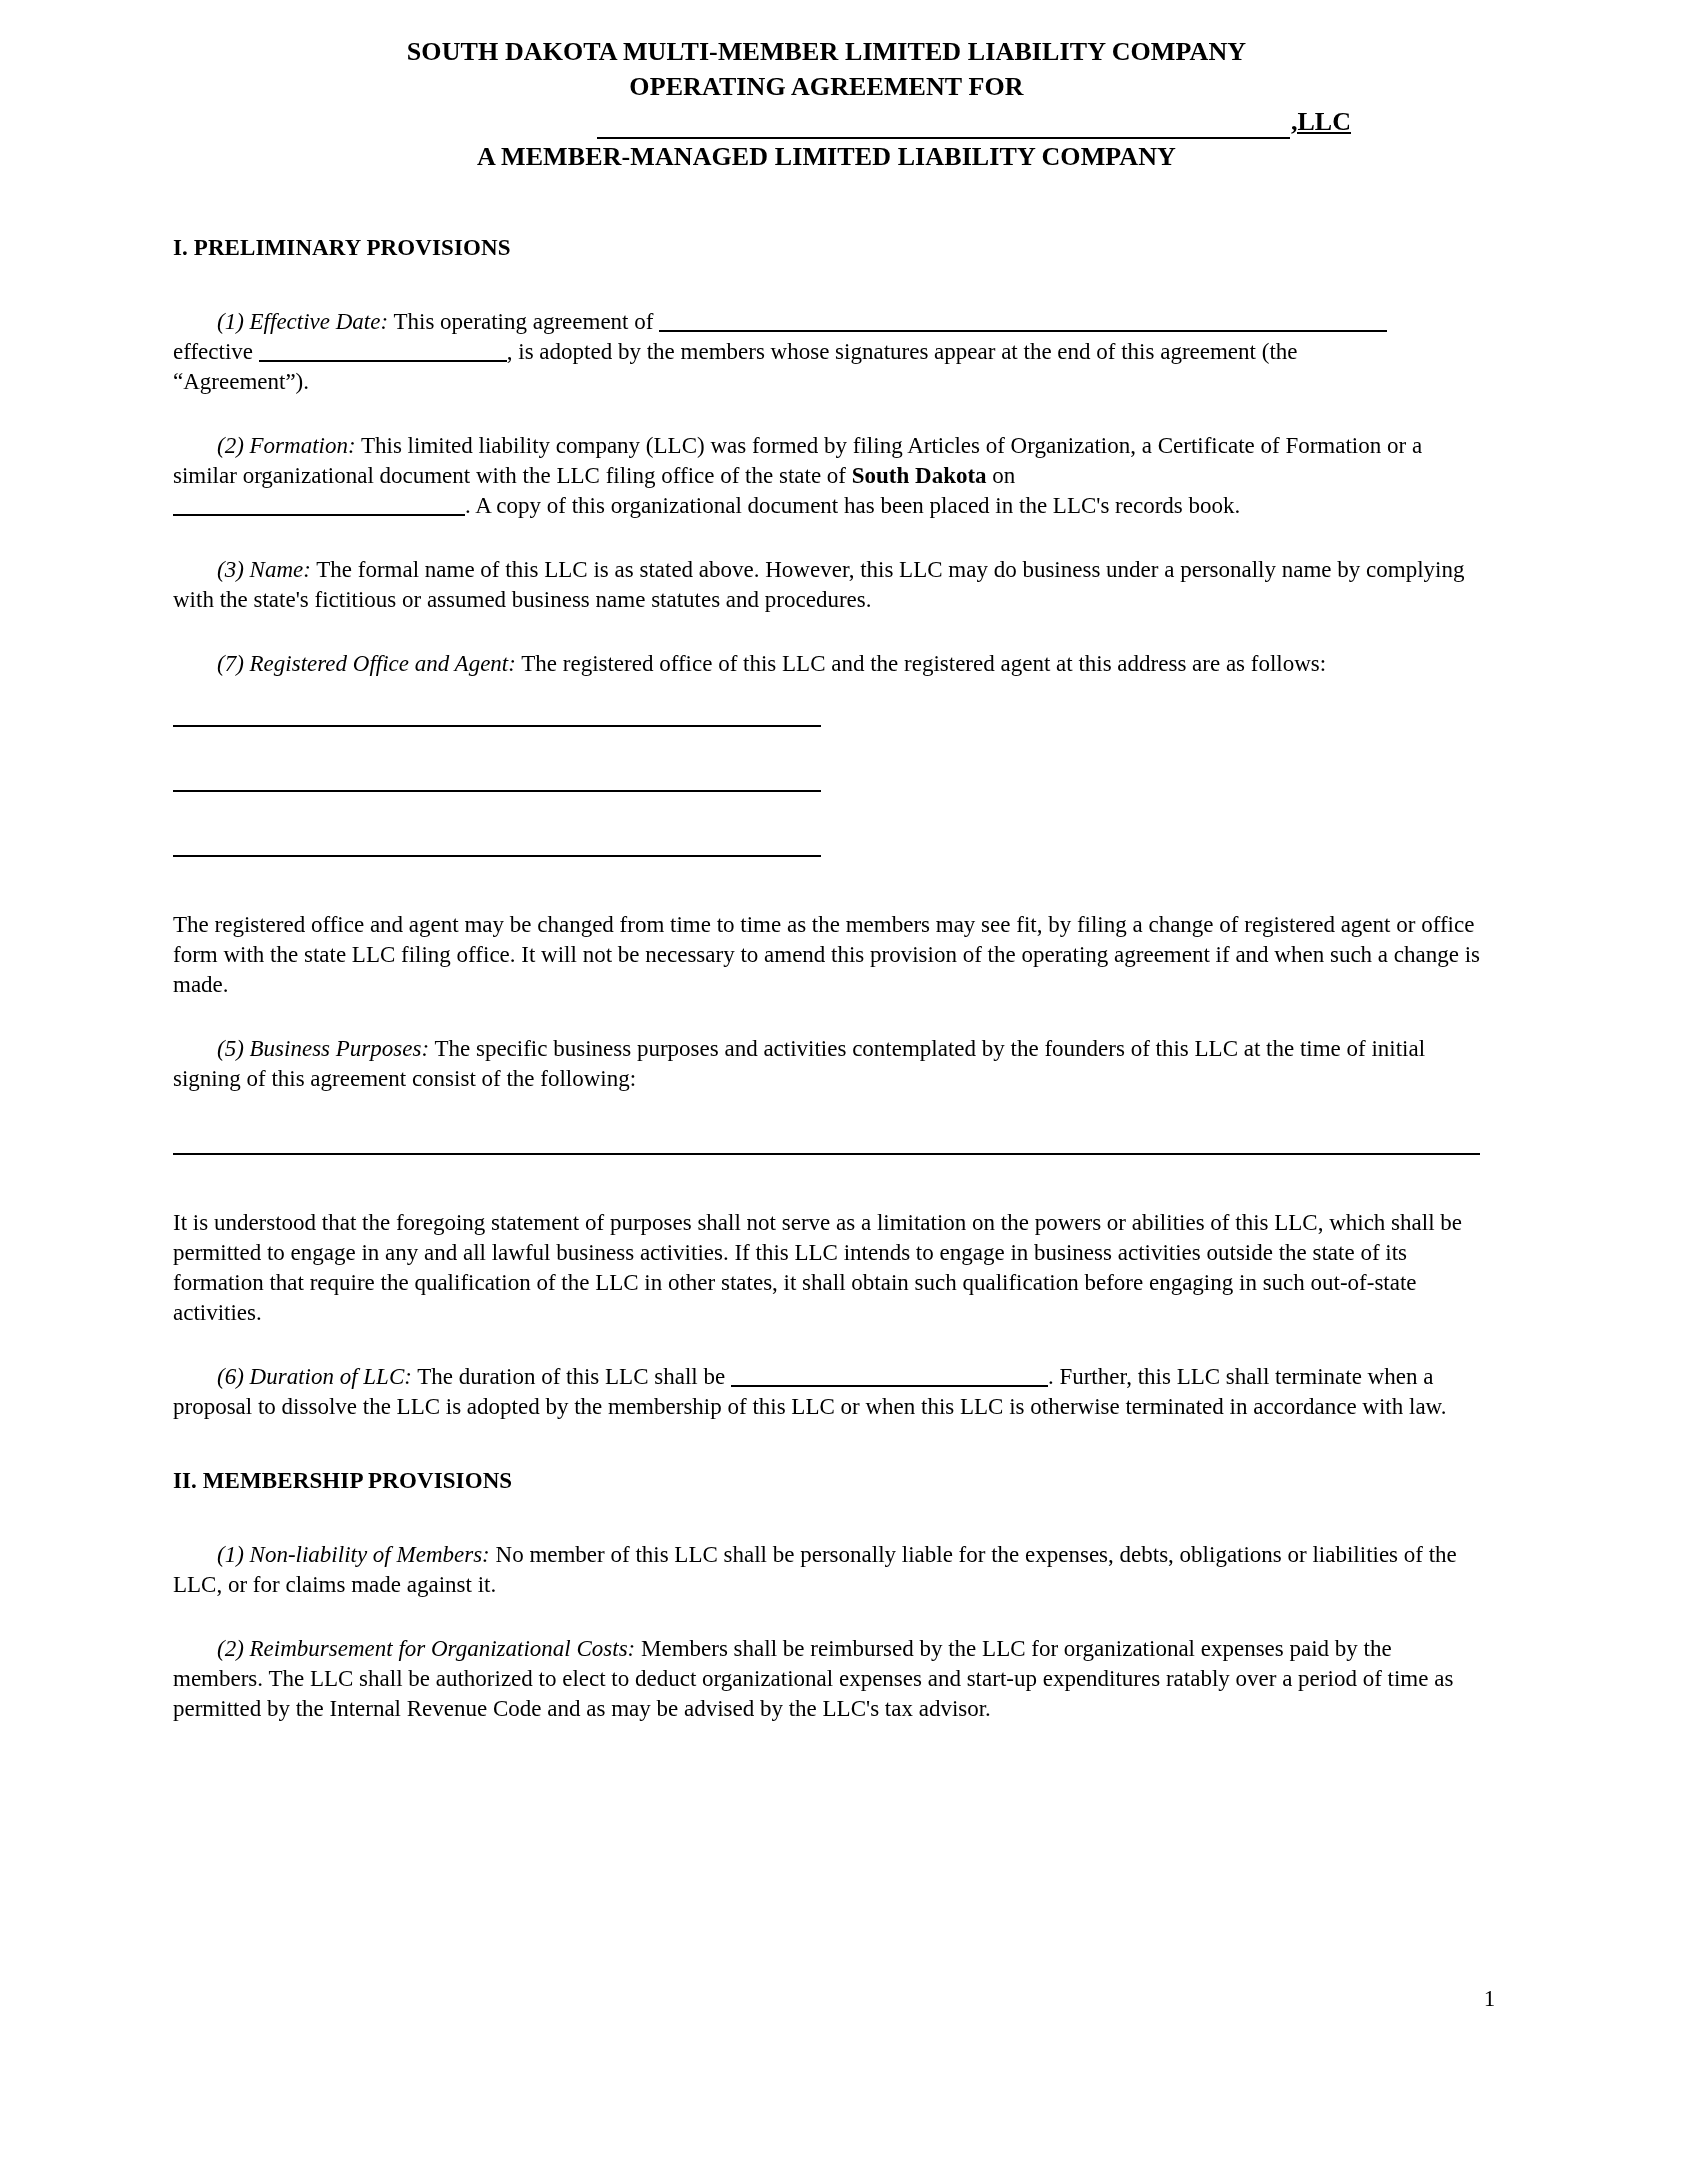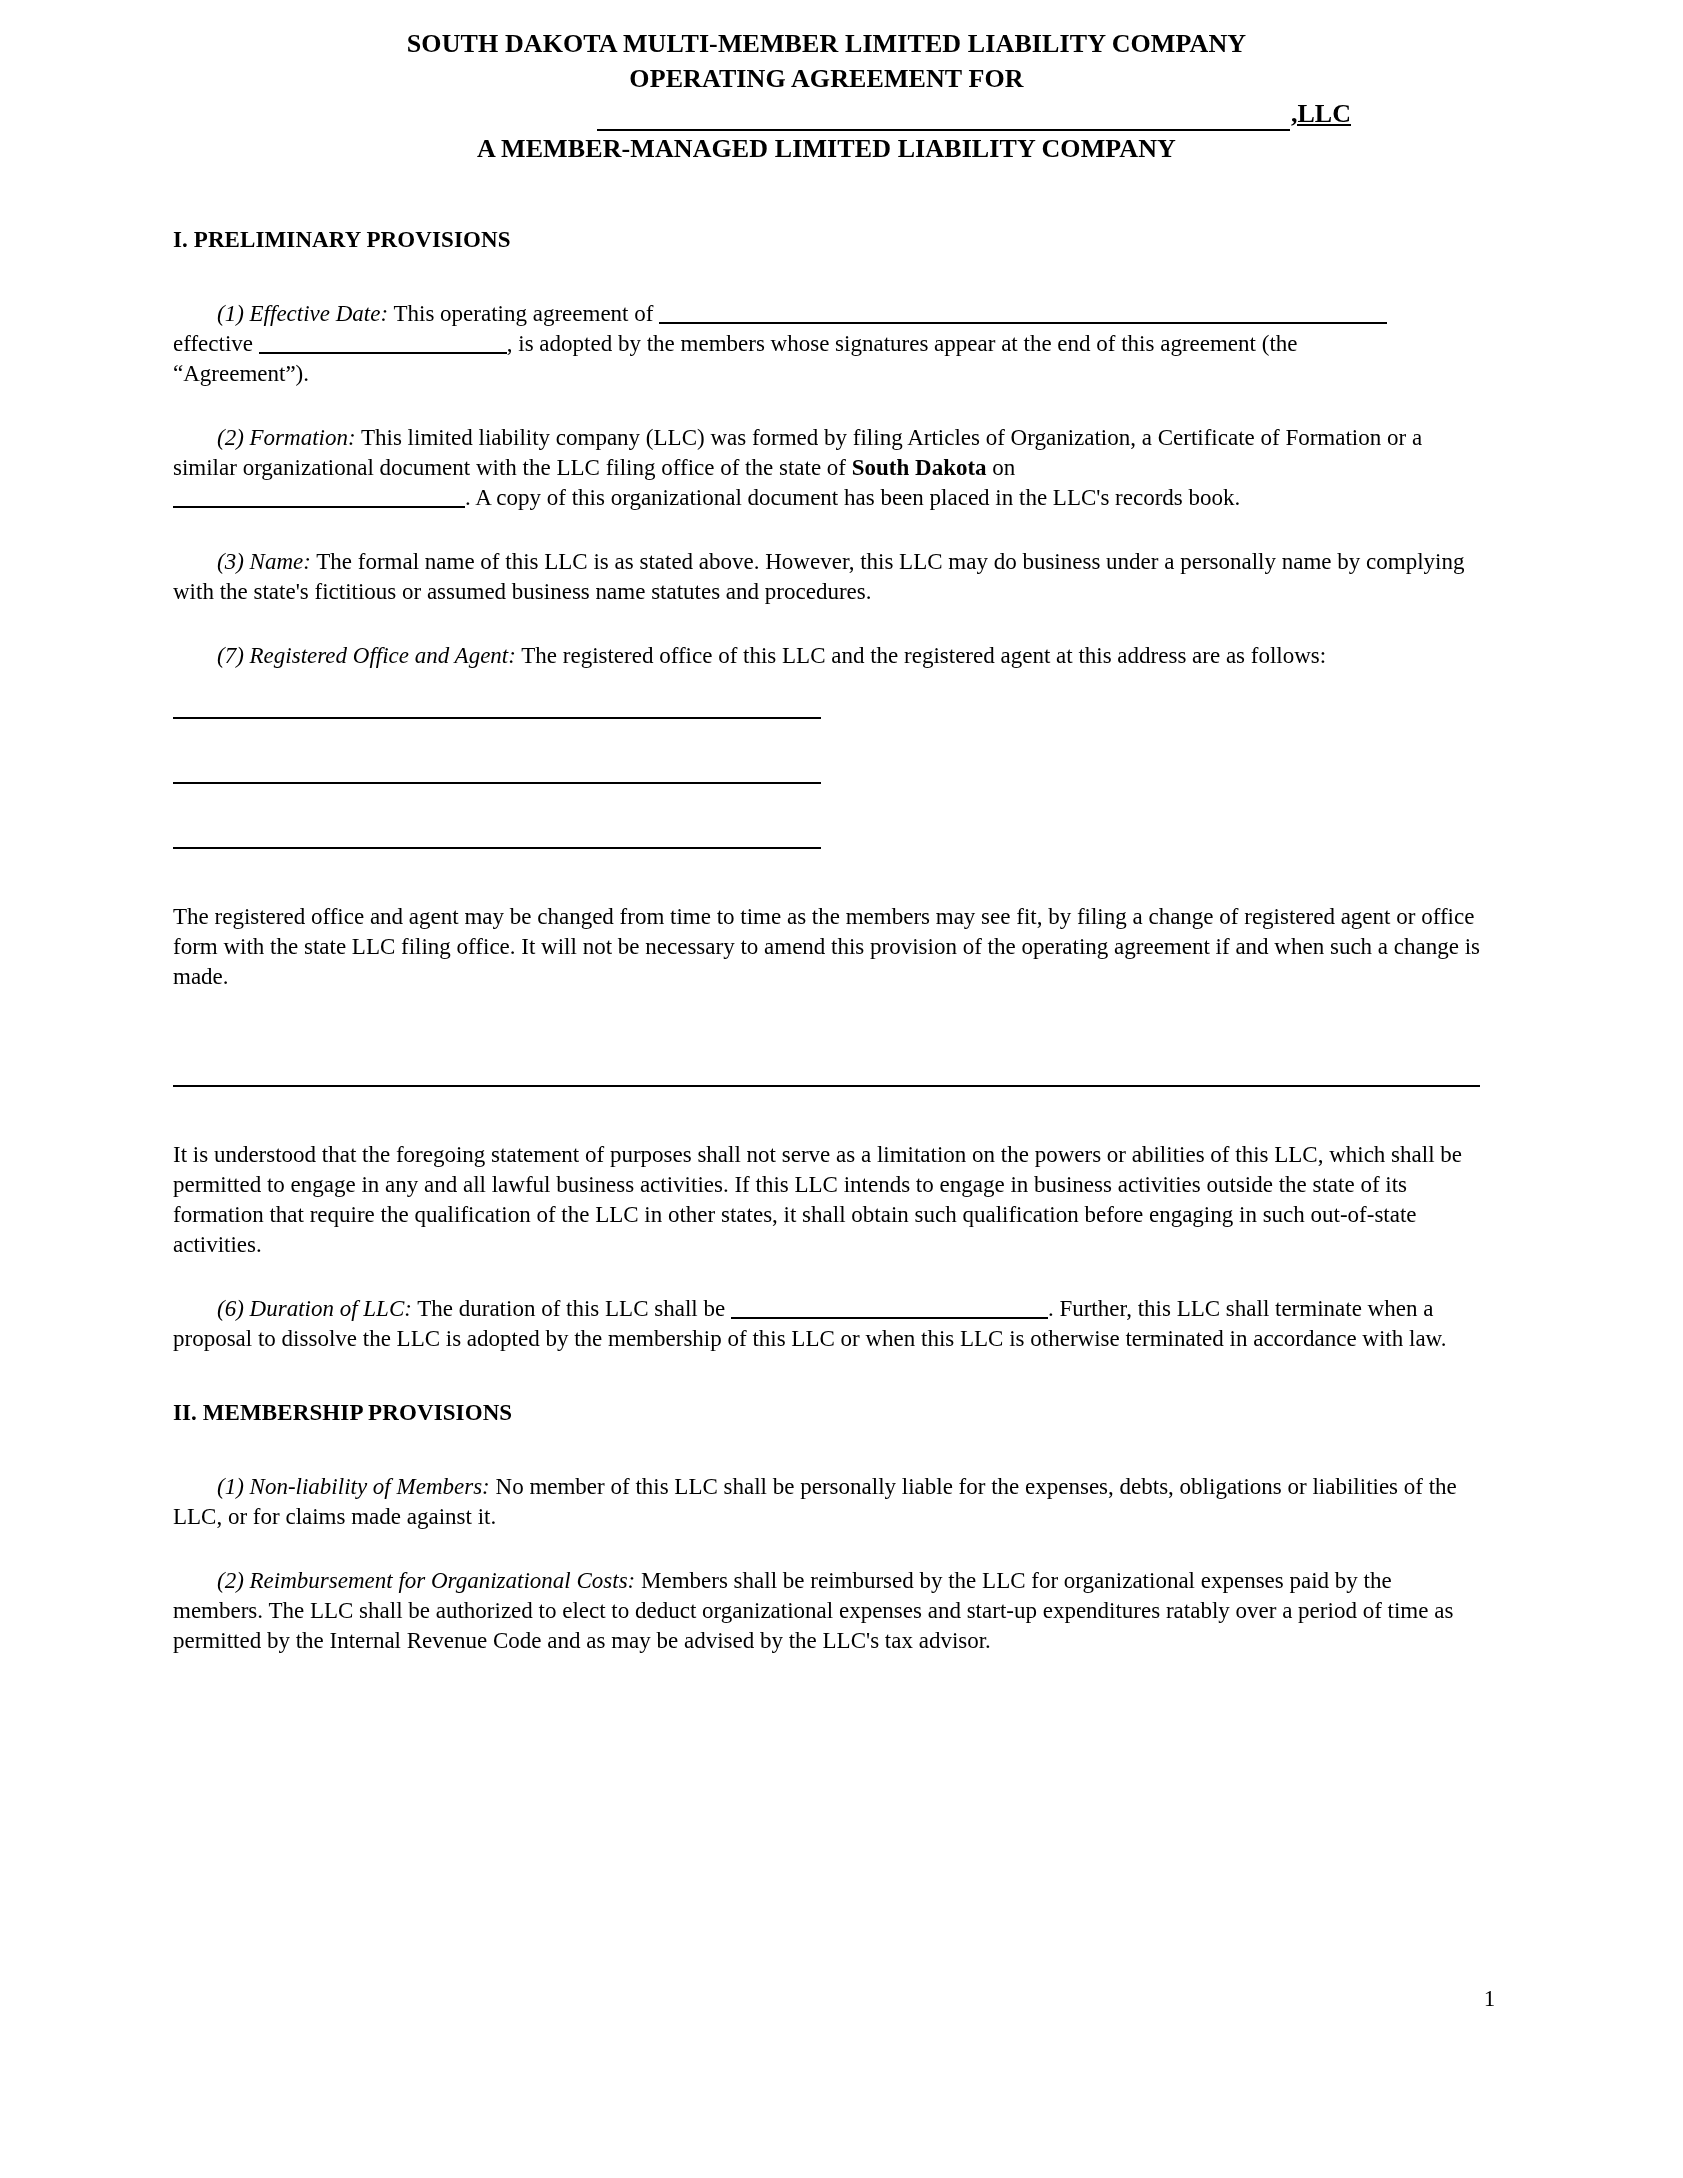--- a/index.html
+++ b/index.html
@@ -15,21 +15,21 @@
     position: relative;
     width: 1683px;
     height: 2178px;
     background: #ffffff;
     box-sizing: border-box;
     overflow: hidden;
   }
   .content {
     position: absolute;
     left: 173px;
-    top: 8px;
+    top: 16px;
     width: 1307px;
   }
 
   
   .title-block {
     padding-top: 18px;
     text-align: center;
   }
   .title-line {
     font-weight: bold;
@@ -163,20 +163,21 @@
     <div class="sp-64"></div>
     <div class="rule rule-addr"></div>
     <div class="sp-64"></div>
     <div class="rule rule-addr"></div>
     <div class="sp-54"></div>
 
     <p class="para">The registered office and agent may be changed from time to time as the members may see fit, by filing a change of registered agent or office form with the state LLC filing office. It will not be necessary to amend this provision of the operating agreement if and when such a change is made.</p>
 
     <div class="sp-34"></div>
 
+    <p class="para"><span class="ital">(5) Business Purposes:</span> <span>The specific business purposes and activities contemplated by the founders of this LLC at the time of initial signing of this agreement consist of the following:</span></p>
 
     <div class="sp-60"></div>
     <div class="rule rule-full"></div>
     <div class="sp-54"></div>
 
     <p class="para">It is understood that the foregoing statement of purposes shall not serve as a limitation on the powers or abilities of this LLC, which shall be permitted to engage in any and all lawful business activities. If this LLC intends to engage in business activities outside the state of its formation that require the qualification of the LLC in other states, it shall obtain such qualification before engaging in such out-of-state activities.</p>
 
     <div class="sp-34"></div>
 
     <p class="para"><span class="ital">(6) Duration of LLC:</span> <span>The duration of this LLC shall be</span> <span class="blank-inline b-dur"></span><span>.  Further, this LLC shall terminate when a proposal to dissolve the LLC is adopted by the membership of this LLC or when this LLC is otherwise terminated in accordance with law.</span></p>

